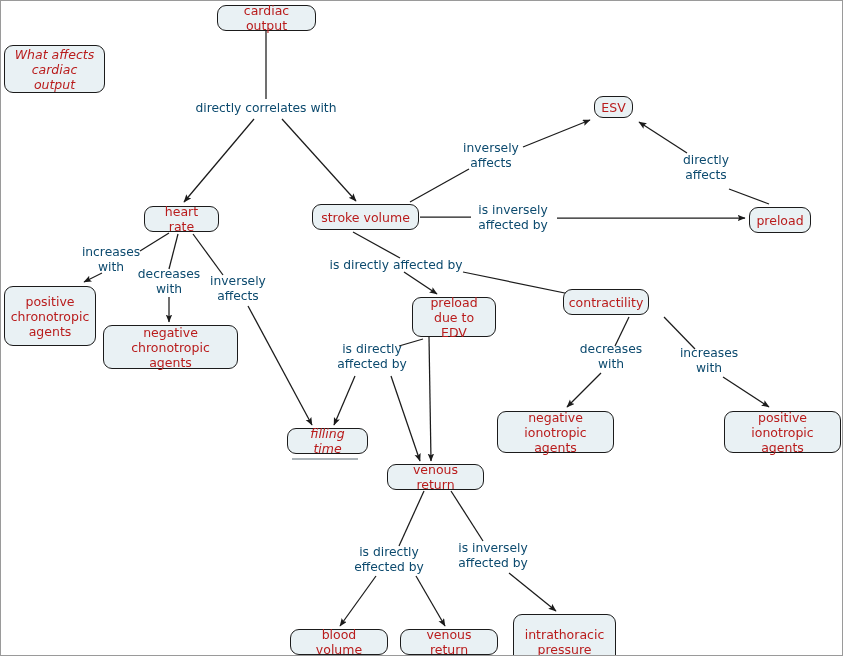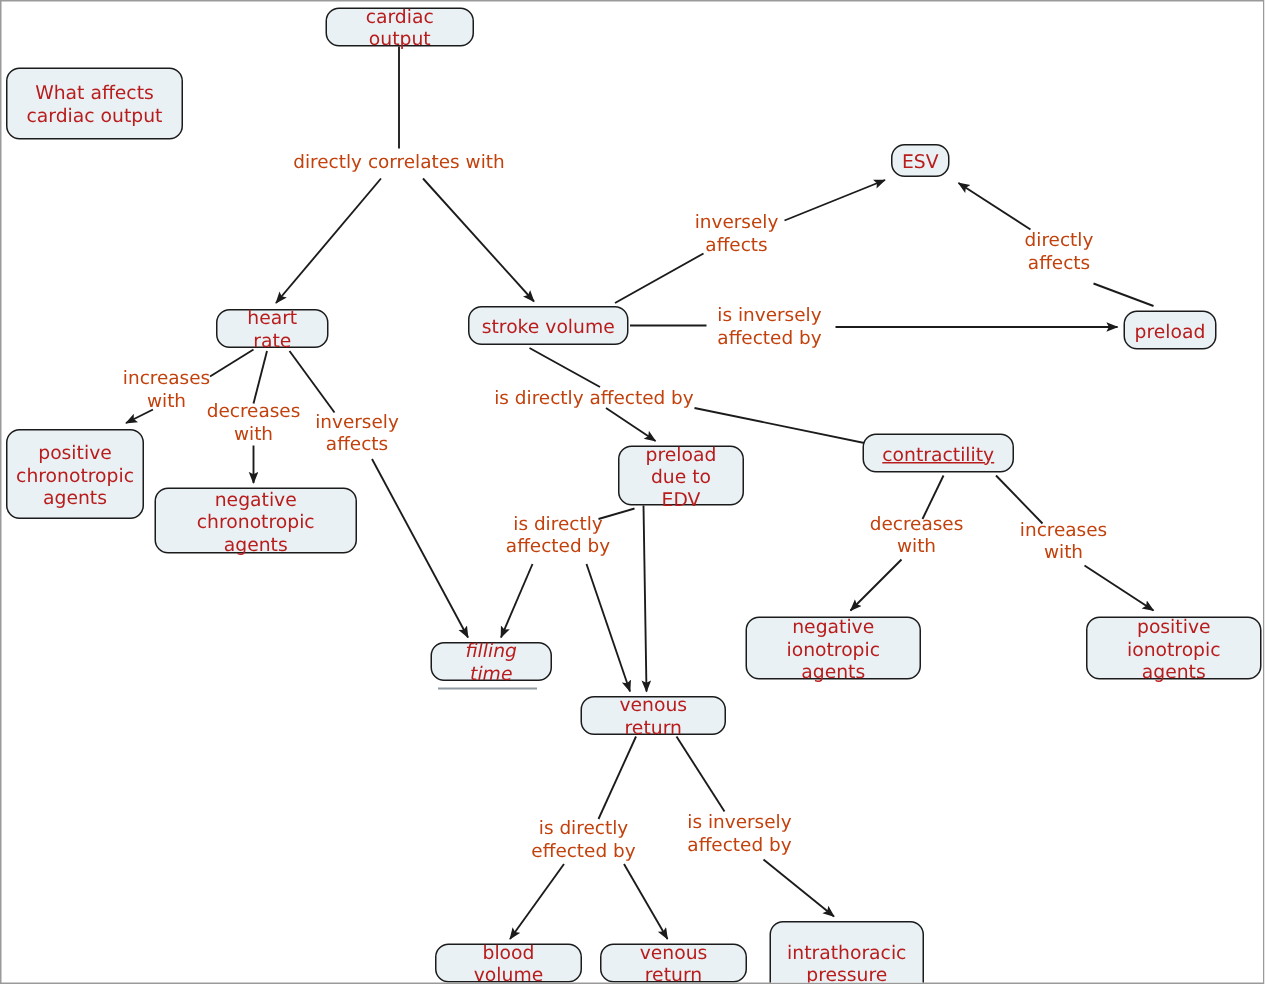--- a/index.html
+++ b/index.html
@@ -36,21 +36,21 @@
     display: flex;
     align-items: center;
     justify-content: center;
     text-align: center;
     padding: 2px 7px;
     white-space: pre-line;
     user-select: none;
   }
   .link-label {
     position: absolute;
-    color: #c2410c;
+    color: #0c4a6e;
     font-size: 12.3px;
     line-height: 15px;
     text-align: center;
     white-space: pre-line;
     user-select: none;
   }
 </style>
 </head>
 <body>
 
@@ -94,33 +94,33 @@
         <path d="M 415,575 L 444,625" fill="none" stroke="#1b1b1b" stroke-width="1.25" marker-end="url(#arrowhead)"></path>
         <path d="M 450,490 L 482,540" fill="none" stroke="#1b1b1b" stroke-width="1.25"></path>
         <path d="M 508,572 L 555,610" fill="none" stroke="#1b1b1b" stroke-width="1.25" marker-end="url(#arrowhead)"></path>
       </g>
     <g id="decorations-group">
         <line x1="291" y1="458" x2="357" y2="458" stroke="#8e9aa0" stroke-width="1.4"></line>
       </g>
   </svg>
 
   <div id="nodes-group">
-      <div class="node" style="left: 3px; top: 44px; width: 118px; height: 48px;">What affects
+      <div class="node" style="left: 3px; top: 44px; width: 101px; height: 48px; font-style: italic;">What affects
 cardiac output</div>
       <div class="node" style="left: 216px; top: 4px; width: 99px; height: 26px;">cardiac output</div>
       <div class="node" style="left: 593px; top: 95px; width: 39px; height: 22px;">ESV</div>
       <div class="node" style="left: 143px; top: 205px; width: 75px; height: 26px;">heart rate</div>
       <div class="node" style="left: 311px; top: 203px; width: 107px; height: 26px; text-align: right;">stroke volume</div>
       <div class="node" style="left: 748px; top: 206px; width: 62px; height: 26px;">preload</div>
       <div class="node" style="left: 3px; top: 285px; width: 92px; height: 60px;">positive
 chronotropic
 agents</div>
       <div class="node" style="left: 102px; top: 324px; width: 135px; height: 44px;">negative
 chronotropic agents</div>
-      <div class="node" style="left: 574px; top: 288px; width: 101px; height: 26px; text-decoration: underline;">contractility</div>
+      <div class="node" style="left: 562px; top: 288px; width: 86px; height: 26px;">contractility</div>
       <div class="node" style="left: 411px; top: 296px; width: 84px; height: 40px;">preload
 due to EDV</div>
       <div class="node" style="left: 496px; top: 410px; width: 117px; height: 42px;">negative
 ionotropic agents</div>
       <div class="node" style="left: 723px; top: 410px; width: 117px; height: 42px;">positive
 ionotropic agents</div>
       <div class="node" style="left: 286px; top: 427px; width: 81px; height: 26px; font-style: italic;">filling time</div>
       <div class="node" style="left: 386px; top: 463px; width: 97px; height: 26px;">venous return</div>
       <div class="node" style="left: 289px; top: 628px; width: 98px; height: 26px;">blood volume</div>
       <div class="node" style="left: 399px; top: 628px; width: 98px; height: 26px;">venous return</div>

